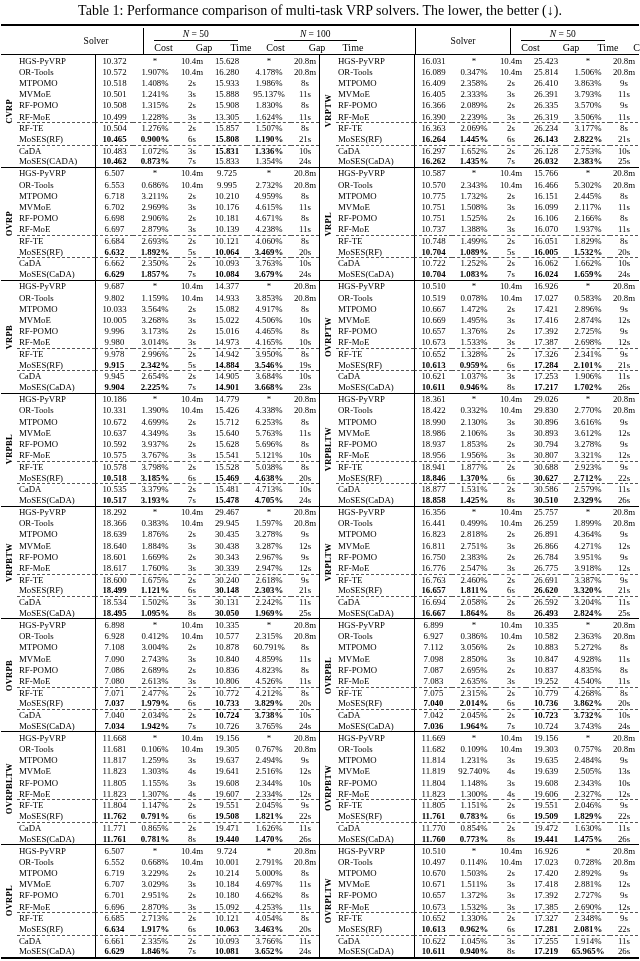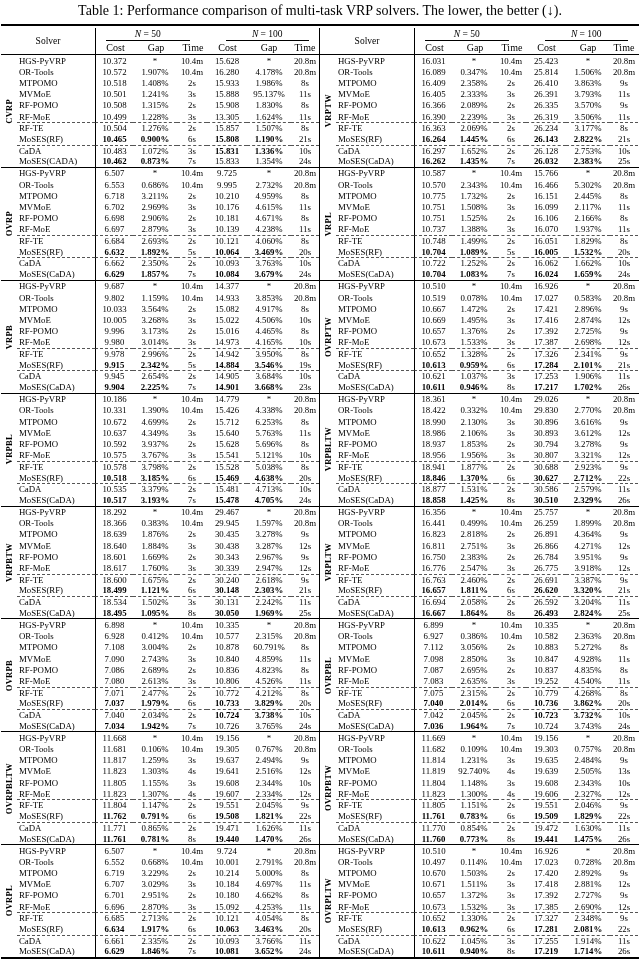--- a/index.html
+++ b/index.html
@@ -6,21 +6,21 @@
   body {
     width:640px; height:961px; overflow:hidden;
     font-family:"Liberation Serif","DejaVu Serif",serif;
     color:#000;
   }
   .caption { text-align:center; font-size:14px; padding:3px 12px 2px; white-space:nowrap; }
   .tbl { margin:3px 1px 0 1px; border-top:2px solid #000; border-bottom:2px solid #000; }
 
   
   .head { display:flex; border-bottom:1px solid #000; padding-top:2px; }
-  .hh { width:318px; display:flex; }
+  .hh { width:318px; display:flex;margin-left:48px; }
   .hh.rt { border-left:1px solid #000; }
   .hh-solver { width:94px; display:flex; align-items:center; justify-content:center; font-size:9.5px; }
   .hvals { width:223px; border-left:1px solid #000; display:flex; flex-direction:column; }
   .hn { display:flex; height:13px;gap:16px; }
   .nspan { width:111px; text-align:center; font-size:9.5px; position:relative; line-height:12px; }
   .nspan .mathvar { font-style:italic; }
   .nspan .rule { position:absolute; bottom:0; left:10px; right:10px; border-bottom:1px solid #000; }
   .hsub { display:flex; height:13px; font-size:10px; align-items:center;justify-content:flex-end; }
   .hsub span { display:inline-block; text-align:center; }
   .hc0 { width:37px; } .hc1 { width:44px; } .hc2 { width:30px; }
@@ -1647,20 +1647,20 @@
               <div class="v v3">17.255</div>
               <div class="v v4">1.914%</div>
               <div class="v v5">11s</div>
             </div>
             <div class="trow">
               <div class="name">MoSES(CaDA)</div>
               <div class="v v0 bold">10.611</div>
               <div class="v v1 bold">0.940%</div>
               <div class="v v2">8s</div>
               <div class="v v3 bold">17.219</div>
-              <div class="v v4 bold">1.714%</div>
+              <div class="v v4 bold">65.965%</div>
               <div class="v v5">26s</div>
             </div>
           </div>
         </div>
       </div>
     </div>
 </div>
 
 </body></html>

